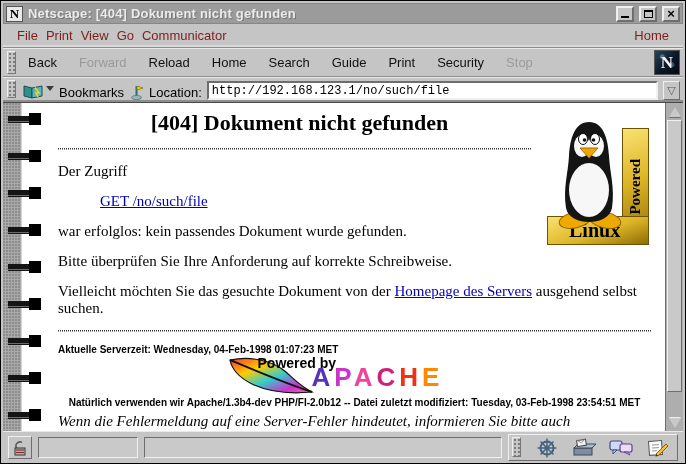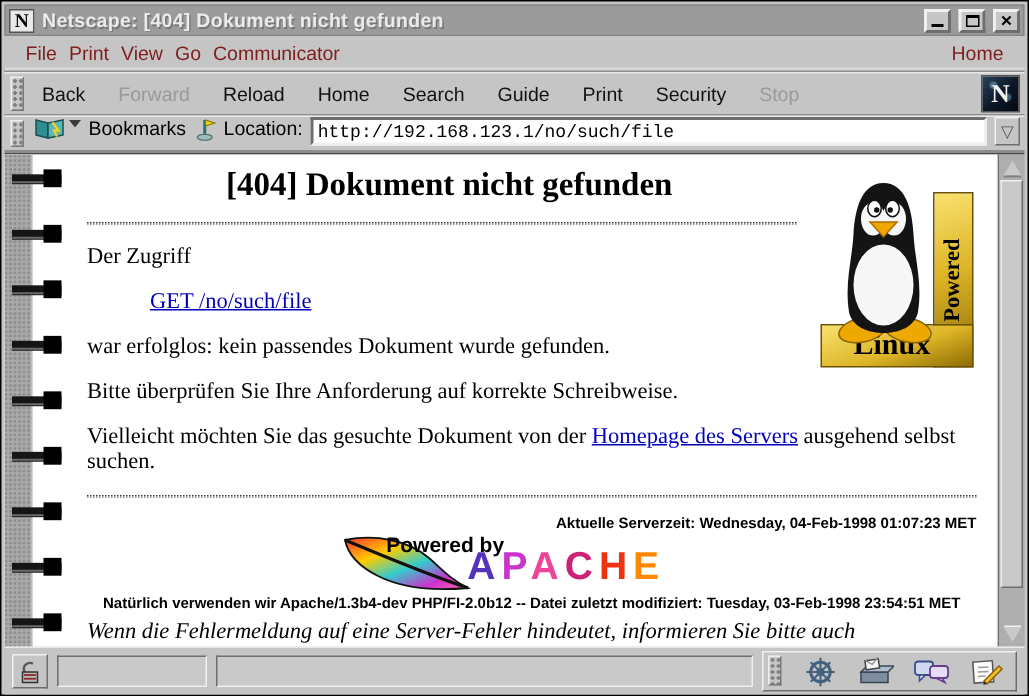--- a/index.html
+++ b/index.html
@@ -30,21 +30,21 @@
   .toolbar { height:29px; display:flex; align-items:center; padding:0 3px; border-top:1px solid #e9e9e9; border-bottom:1px solid #8d8d8d; }
   .tool-btn { font-size:13px; color:#111; padding:4px 11px; }
   .tool-btn.disabled { color:#9a9a9a; }
   .nlogo { margin-left:auto; width:26px; height:25px; border:1px solid #555;
     background:radial-gradient(circle at 30% 25%, #4a6e86 0 2px, transparent 3px),
                radial-gradient(circle at 70% 60%, #3c5a74 0 2px, transparent 3px),
                linear-gradient(135deg,#27445c 0%, #0b1626 55%, #050a14 100%);
     color:#f2f2f2; font-family:"Liberation Serif",serif; font-weight:bold; font-size:17px; display:flex; align-items:center; justify-content:center; }
 
   
-  .locationbar { height:25px; display:flex; align-items:flex-start; padding:0 3px; gap:5px; border-top:1px solid #e9e9e9; border-bottom:2px solid #8d8d8d; }
+  .locationbar { height:25px; display:flex; align-items:flex-end; padding:0 3px; gap:5px; border-top:1px solid #e9e9e9; border-bottom:2px solid #8d8d8d; }
   .bm-wrap { display:flex; align-items:flex-start; gap:2px; }
   .combo-tri { width:0; height:0; border-left:4px solid transparent; border-right:4px solid transparent; border-top:5px solid #3b3b3b; margin-top:2px; }
   .bar-label { font-size:13px; color:#000; white-space:nowrap; }
   .url-input { flex:1; height:19px; border:2px solid; border-color:#6e6e6e #f0f0f0 #f0f0f0 #6e6e6e; background:#fff; font-family:"Liberation Mono",monospace; font-size:12px; padding:0 3px; color:#000; outline:none; }
   .url-drop { width:17px; height:19px; display:flex; align-items:center; justify-content:center; color:#555; font-size:11px; border:1px solid; border-color:#f0f0f0 #6e6e6e #6e6e6e #f0f0f0; background:#c5c5c5; }
 
   
   .content-wrap { flex:1; display:flex; border-top:1px solid #4a4a4a; min-height:0; }
   .page { flex:1; background:#fff; position:relative; overflow:hidden; font-family:"Liberation Serif",serif; color:#000; }
   .spine-strip { position:absolute; left:0; top:0; bottom:0; width:19px; background-color:#a9a9a9;
@@ -54,21 +54,21 @@
       linear-gradient(to bottom, transparent 0 10px, #000 10px 22px, transparent 22px 37px),
       linear-gradient(to bottom, transparent 0 13px, #151515 13px 18px, #6b6b6b 18px 19px, #151515 19px 20px, transparent 20px 37px);
     background-size:12px 37px, 33px 37px; background-position:21px 0, 0 0; background-repeat:repeat-y, repeat-y; }
   .page-inner { position:absolute; inset:0 14px 0 55px; }
   .page-title { text-align:center; font-size:22px; font-weight:bold; margin:7px 110px 10px 0; }
   .dothr { height:0; border-top:1px dotted #333; border-bottom:1px dotted #999; margin:12px 0; }
   .dothr.short { margin-right:120px; }
   .para { font-size:15px; margin:13px 0; }
   .indent { margin-left:42px; }
   a.plink { color:#0000bb; text-decoration:underline; }
-  .server-time { text-align:right; font-size:10px; font-weight:bold; margin:2px 0; font-family:"Liberation Sans",sans-serif; }
+  .server-time { text-align:left; font-size:10px; font-weight:bold; margin:2px 0; font-family:"Liberation Sans",sans-serif; }
   .fine-print { text-align:center; font-size:10px; font-weight:bold; margin:2px 0; font-family:"Liberation Sans",sans-serif; }
   .footer-note { font-style:italic; font-size:15px; margin-top:4px; line-height:1.25; }
 
   
   .apache-logo { position:relative; width:270px; height:38px; margin:2px auto; }
   .apache-feather { position:absolute; left:0; top:-3px; }
   .apache-poweredby { position:absolute; left:38px; top:-2px; font-size:14px; font-weight:bold; font-family:"Liberation Sans",sans-serif; }
   .apache-word { position:absolute; left:92px; top:7px; font-size:26px; font-weight:bold; font-family:"Liberation Sans",sans-serif; letter-spacing:4px; line-height:1; }
 
   

